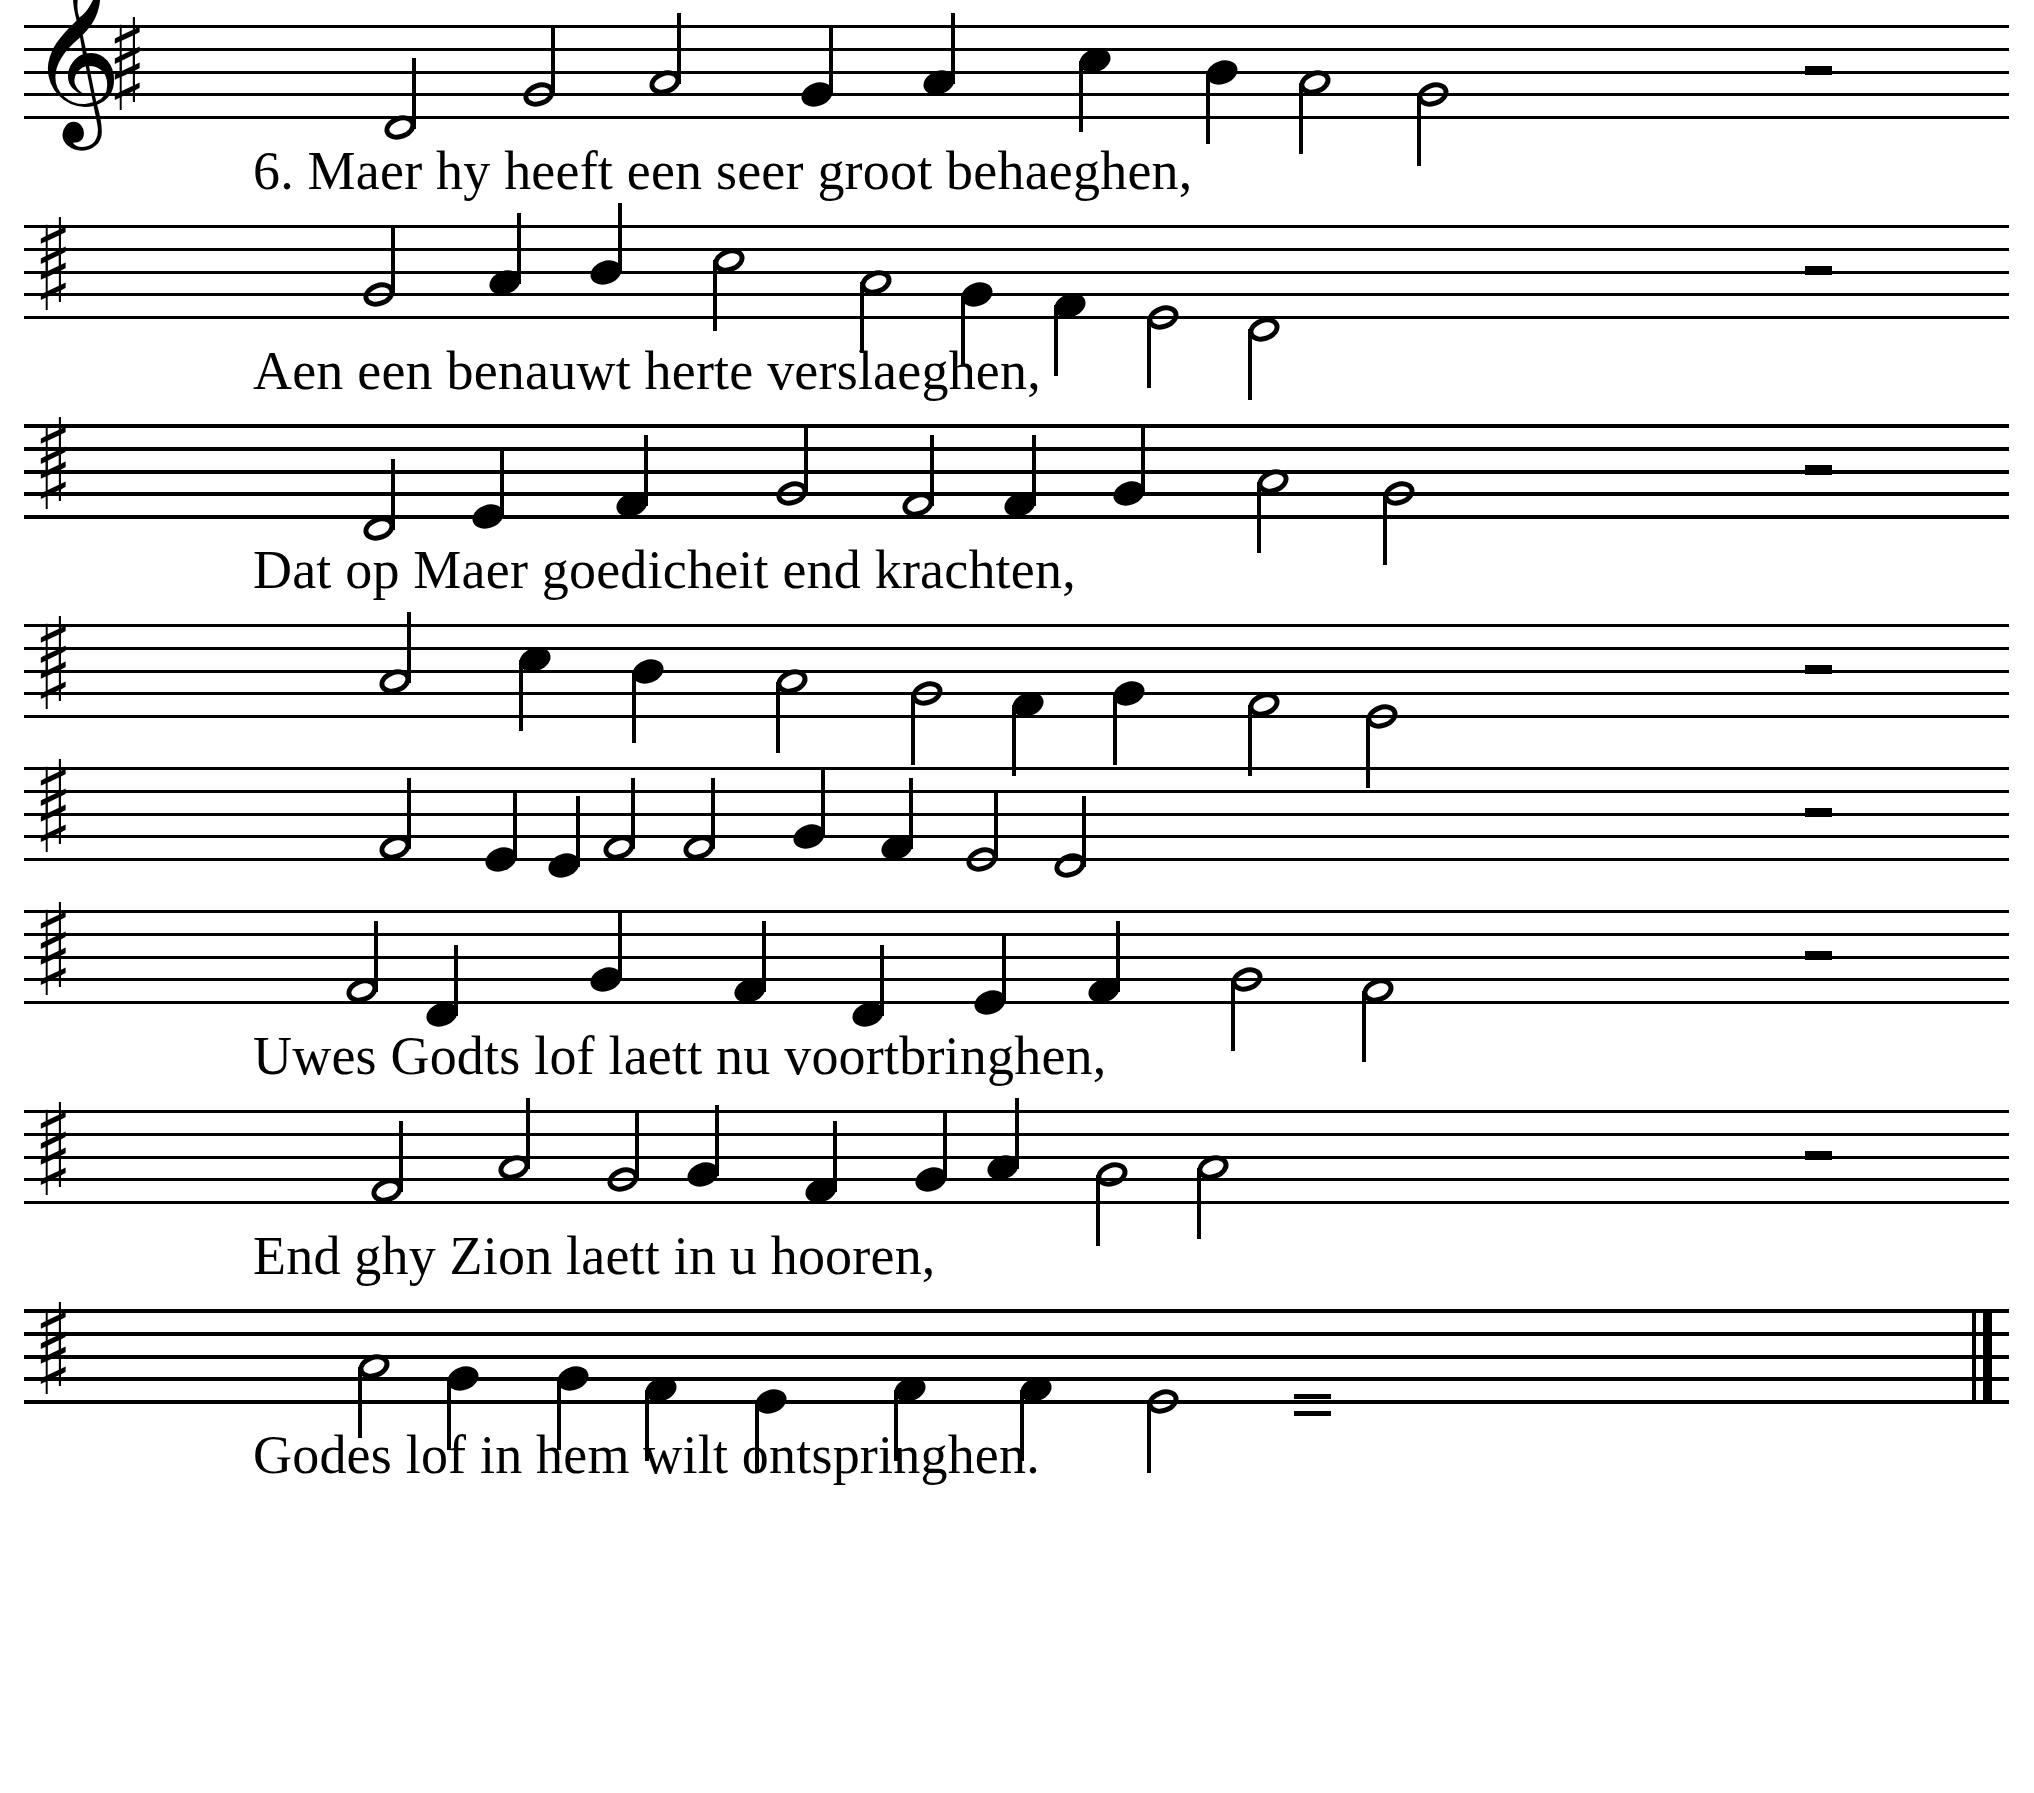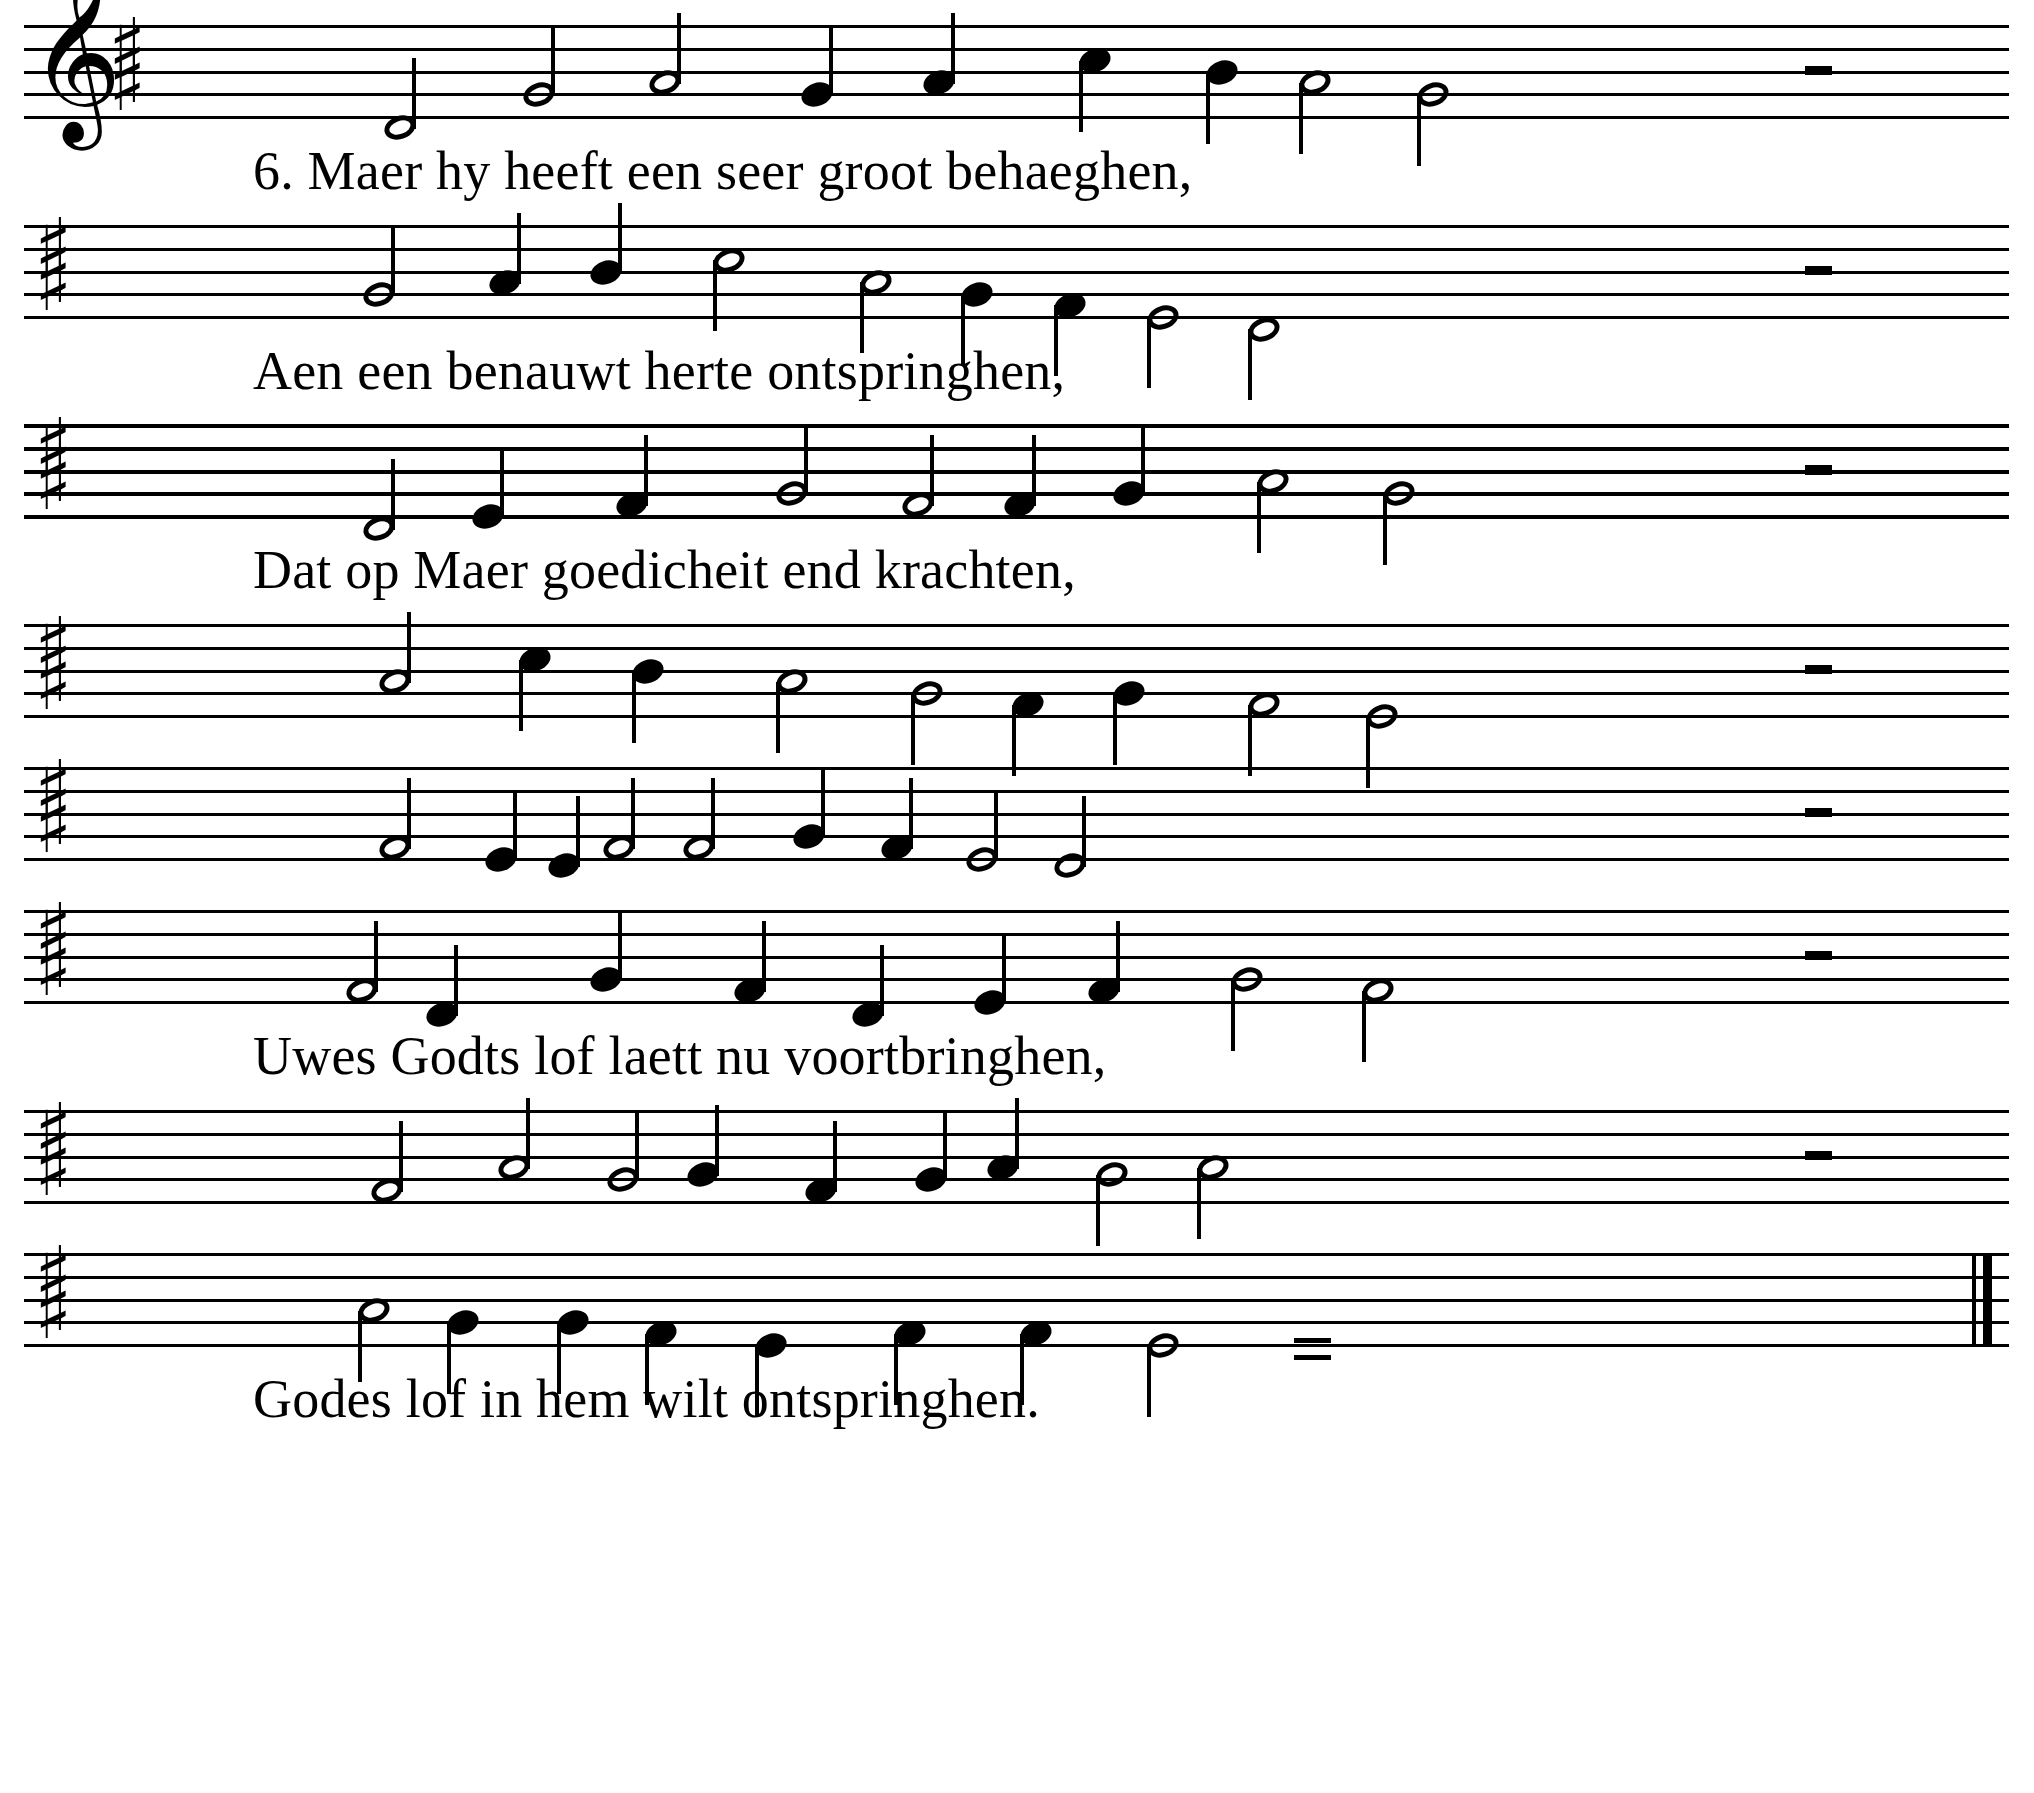--- a/index.html
+++ b/index.html
@@ -243,21 +243,21 @@
       <div class="note open" style="left:1147px; top:106px;">
           <div class="head"></div>
           <div class="stem down"></div>
         </div>
       <div class="note open" style="left:1248px; top:118px;">
           <div class="head"></div>
           <div class="stem down"></div>
         </div>
       <div class="rest" style="left:1805px; top:66px;"></div>
     </div>
-    <div class="lyric">Aen een benauwt herte ontspringhen,</div>
+    <div class="lyric">Aen een benauwt herte verslaeghen,</div>
   </div>
 
   <div class="system">
     <div class="staff-wrap">
       <div class="staff">
         <div class="line l0"></div>
           <div class="line l1"></div>
           <div class="line l2"></div>
           <div class="line l3"></div>
           <div class="line l4"></div>
@@ -506,20 +506,21 @@
       <div class="note open" style="left:1096px; top:78px;">
           <div class="head"></div>
           <div class="stem down"></div>
         </div>
       <div class="note open" style="left:1197px; top:71px;">
           <div class="head"></div>
           <div class="stem down"></div>
         </div>
       <div class="rest" style="left:1805px; top:66px;"></div>
     </div>
+    <div class="lyric">End ghy Zion laett in u hooren,</div>
   </div>
 
   <div class="system">
     <div class="staff-wrap">
       <div class="staff">
         <div class="line l0"></div>
           <div class="line l1"></div>
           <div class="line l2"></div>
           <div class="line l3"></div>
           <div class="line l4"></div>

